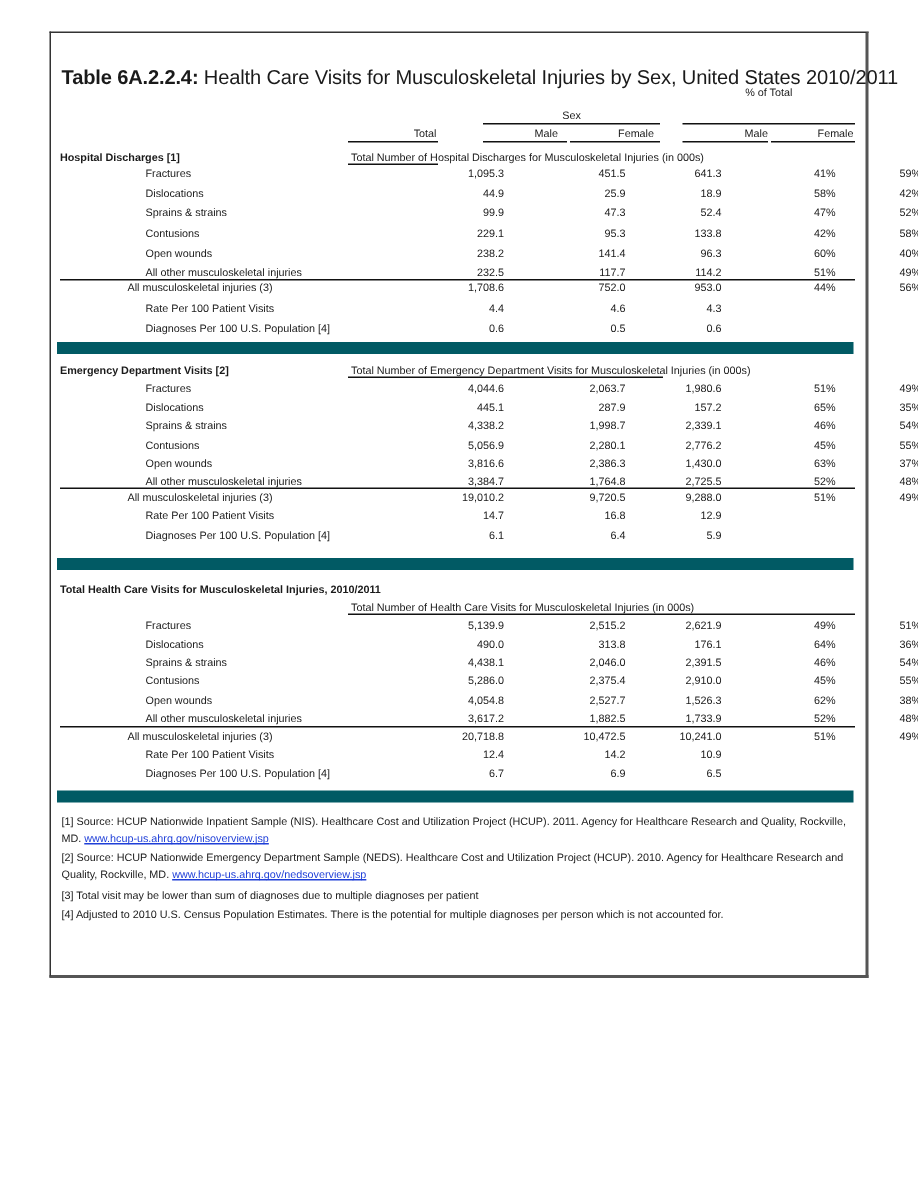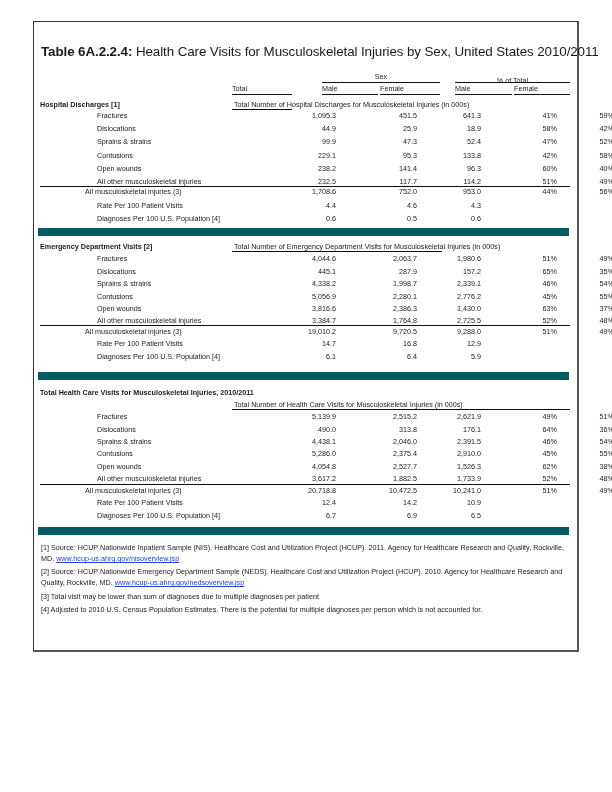--- a/index.html
+++ b/index.html
@@ -1,21 +1,21 @@
 <!DOCTYPE html>
 <html><head>
 <meta charset="utf-8">
 <style>
   html, body { margin:0; padding:0; background:#ffffff; }
   body { width:612px; height:792px; position:relative; font-family:"Liberation Sans", sans-serif; color:#1a1a1a; overflow:hidden; }
   .frame { position:absolute; left:33px; top:21px; width:546px; height:631px; border:1px solid #333; border-right:2px solid #555; border-bottom:2px solid #555; box-sizing:border-box; }
   .title { position:absolute; left:41px; top:44px; font-size:13.4px; white-space:nowrap; letter-spacing:-0.1px; }
   .title b { font-weight:bold; }
   .abs { position:absolute; white-space:nowrap; font-size:7.2px; line-height:9px; }
-  .r { text-align:left; }
+  .r { text-align:right; }
   .c { text-align:center; }
   .hline { position:absolute; height:1px; background:#111; }
   .hline.thick { height:1.3px; }
   .bar { position:absolute; left:38px; width:531px; height:8px; background:#015a64; }
   .sect { font-weight:bold; }
   .row { position:absolute; left:0; width:612px; height:11px; font-size:7.2px; line-height:11px;margin-left:45px; }
   .row span { position:absolute; white-space:nowrap; }
   .lbl { left:52px; }
   .lbl.out { left:40px; }
   .v0 { right:calc(612px - 291px); text-align:right; }
@@ -30,21 +30,21 @@
 <body>
 
 <div class="frame"></div>
 
 <div class="title">
   <b>Table 6A.2.2.4:</b><span> Health Care Visits for Musculoskeletal Injuries by Sex, United States 2010/2011</span>
 </div>
 
 <div class="abs c" style="left:322px; width:118px; top:72px;">Sex</div>
 <div class="hline thick" style="left:322px; width:118px; top:82px;"></div>
-<div class="abs c" style="left:455px; width:115px; top:76px;">% of Total</div>
+<div class="abs c" style="left:455px; width:115px; top:57px;">% of Total</div>
 <div class="hline thick" style="left:455px; width:115px; top:82px;"></div>
 
 <div class="abs r" style="left:232px; width:59px; top:84px;">Total</div>
 <div class="abs r" style="left:322px; width:50px; top:84px;">Male</div>
 <div class="abs r" style="left:380px; width:56px; top:84px;">Female</div>
 <div class="abs r" style="left:455px; width:57px; top:84px;">Male</div>
 <div class="abs r" style="left:514px; width:55px; top:84px;">Female</div>
 <div class="hline" style="left:232px; width:60px; top:94px;"></div>
 <div class="hline" style="left:322px; width:56px; top:94px;"></div>
 <div class="hline" style="left:380px; width:60px; top:94px;"></div>

